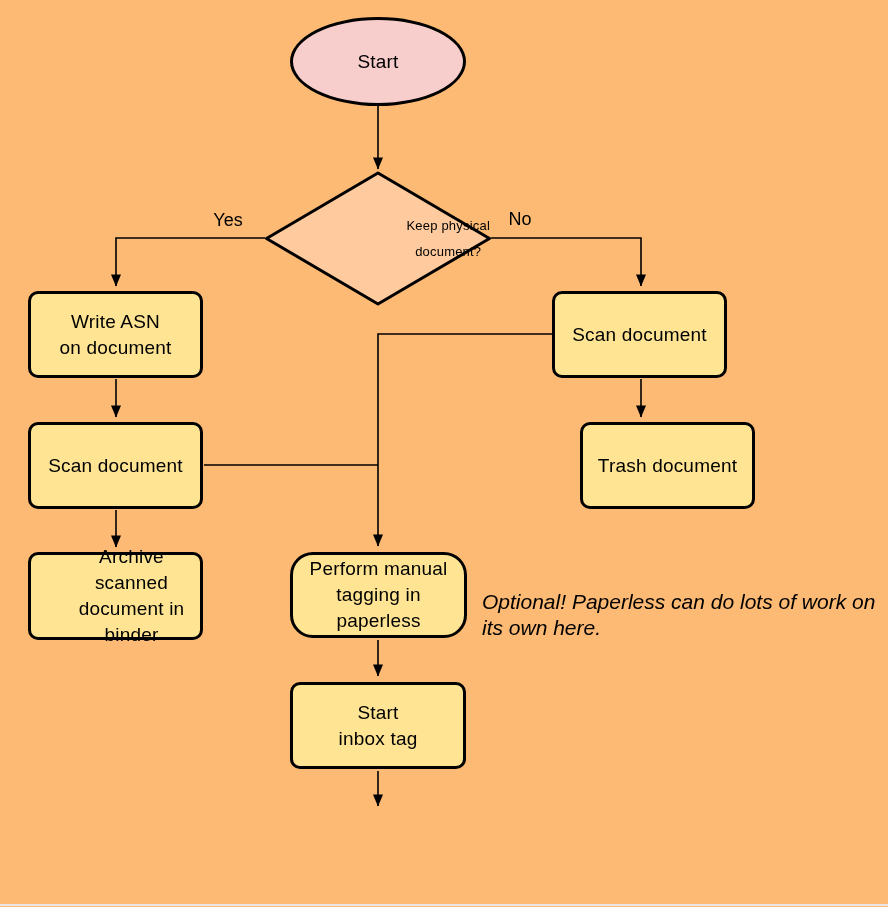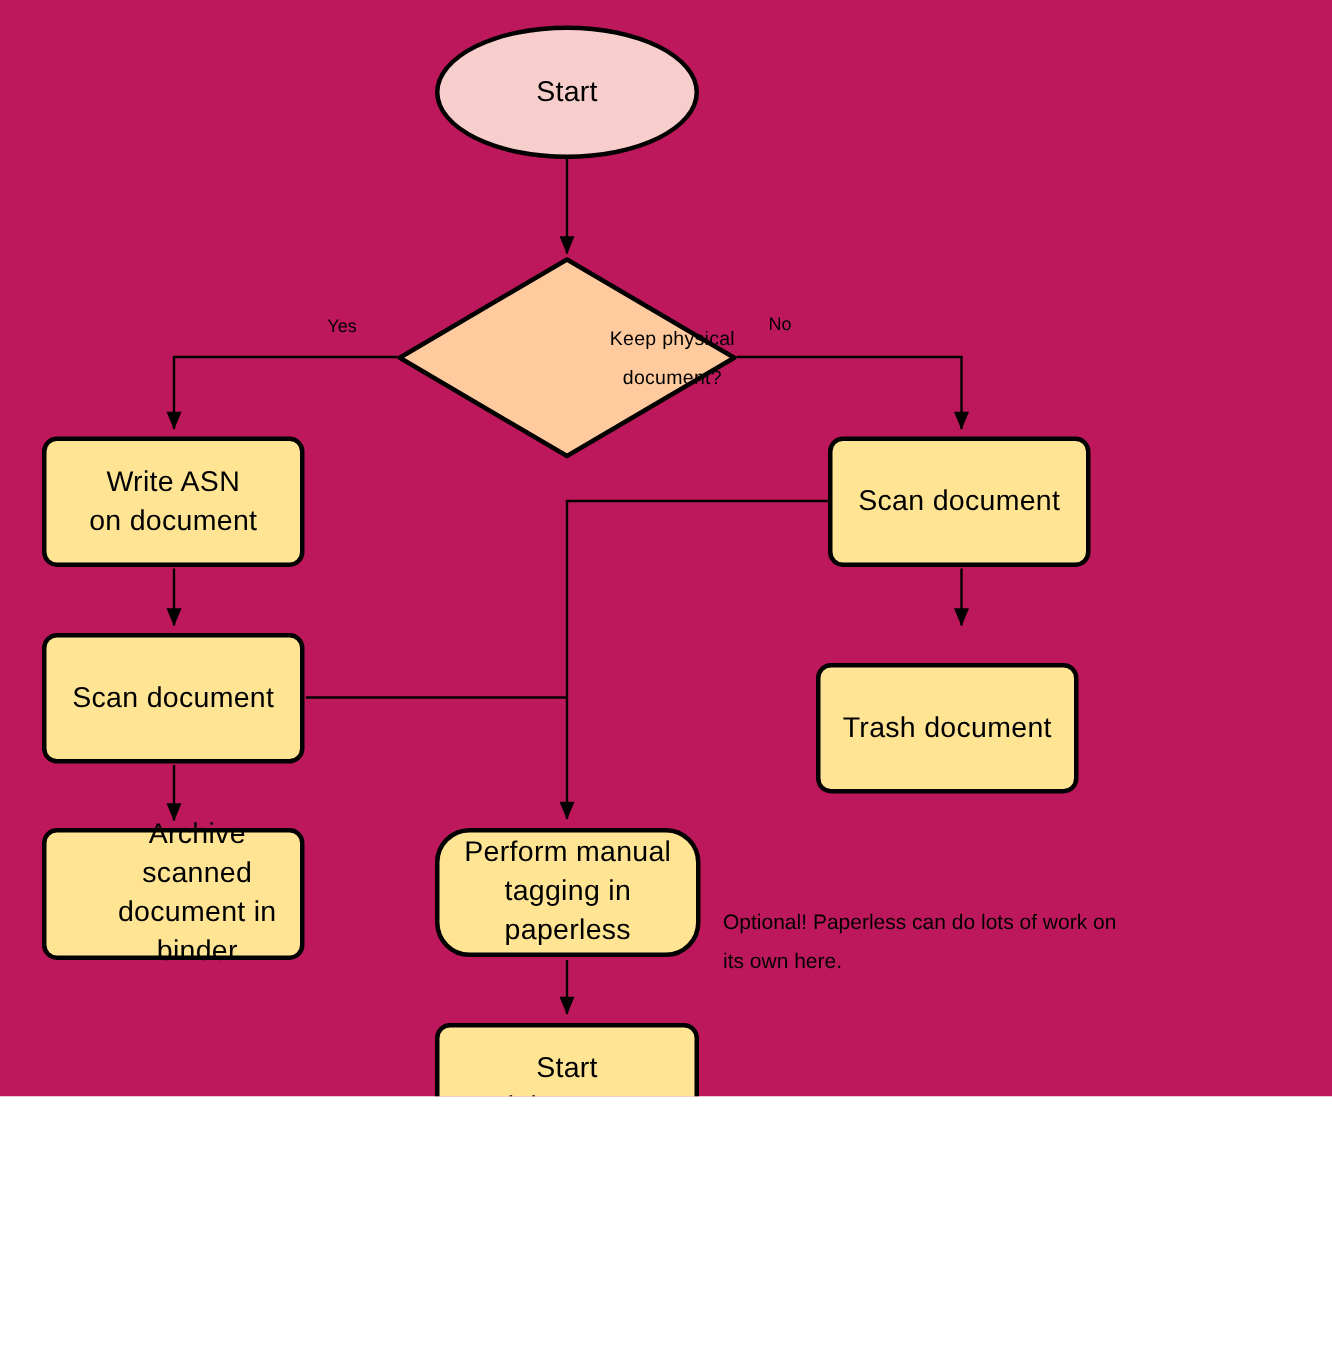--- a/index.html
+++ b/index.html
@@ -2,22 +2,22 @@
 <html><head>
 <meta charset="utf-8">
 <style>
   * { margin: 0; padding: 0; box-sizing: border-box; }
   html, body { background: #ffffff; }
   body { font-family: "Liberation Sans", sans-serif; }
 
   .canvas {
     position: relative;
     width: 888px;
-    height: 731px;
-    background: #be185d;
+    height: 907px;
+    background: #fdba74;
     overflow: hidden;
   }
 
   .edge-layer {
     position: absolute;
     left: 0; top: 0;
     width: 888px; height: 907px;
   }
 
   .edge-layer path.edge {
@@ -59,33 +59,33 @@
     justify-content: flex-end;
     text-align: center;
     font-size: 13px;
     line-height: 26px;
     letter-spacing: 0.2px;
     color: #000000;
   }
 
   .edge-label {
     position: absolute;
-    font-size: 12px;
+    font-size: 18px;
     color: #000000;
     text-align: center;
     width: 50px;
   }
 
   .note {
     position: absolute;
-    font-size: 14px;
+    font-style: italic;
+    font-size: 21px;
     line-height: 26px;
     color: #000000;
     white-space: pre-line;
-    margin-top: 12px;
   }
 
   .bottom-rule {
     position: absolute;
     left: 0;
     top: 904px;
     width: 888px;
     height: 2px;
     background: #ece7e7;
   }
@@ -137,21 +137,21 @@
   <div class="node process" style="left:28px; top:552px; width:175px; height:88px;padding-left:32px;">
     <span class="label">Archive scanned
 document in
 binder</span>
   </div>
 
   <div class="node process" style="left:552px; top:291px; width:175px; height:87px;">
     <span class="label">Scan document</span>
   </div>
 
-  <div class="node process" style="left:544px; top:422px; width:175px; height:87px;margin-top:20px;">
+  <div class="node process" style="left:580px; top:422px; width:175px; height:87px;">
     <span class="label">Trash document</span>
   </div>
 
   <div class="node process" style="left:290px; top:552px; width:177px; height:86px;border-radius:23px;">
     <span class="label">Perform manual
 tagging in
 paperless</span>
   </div>
 
   <div class="node process" style="left:290px; top:682px; width:176px; height:87px;">

